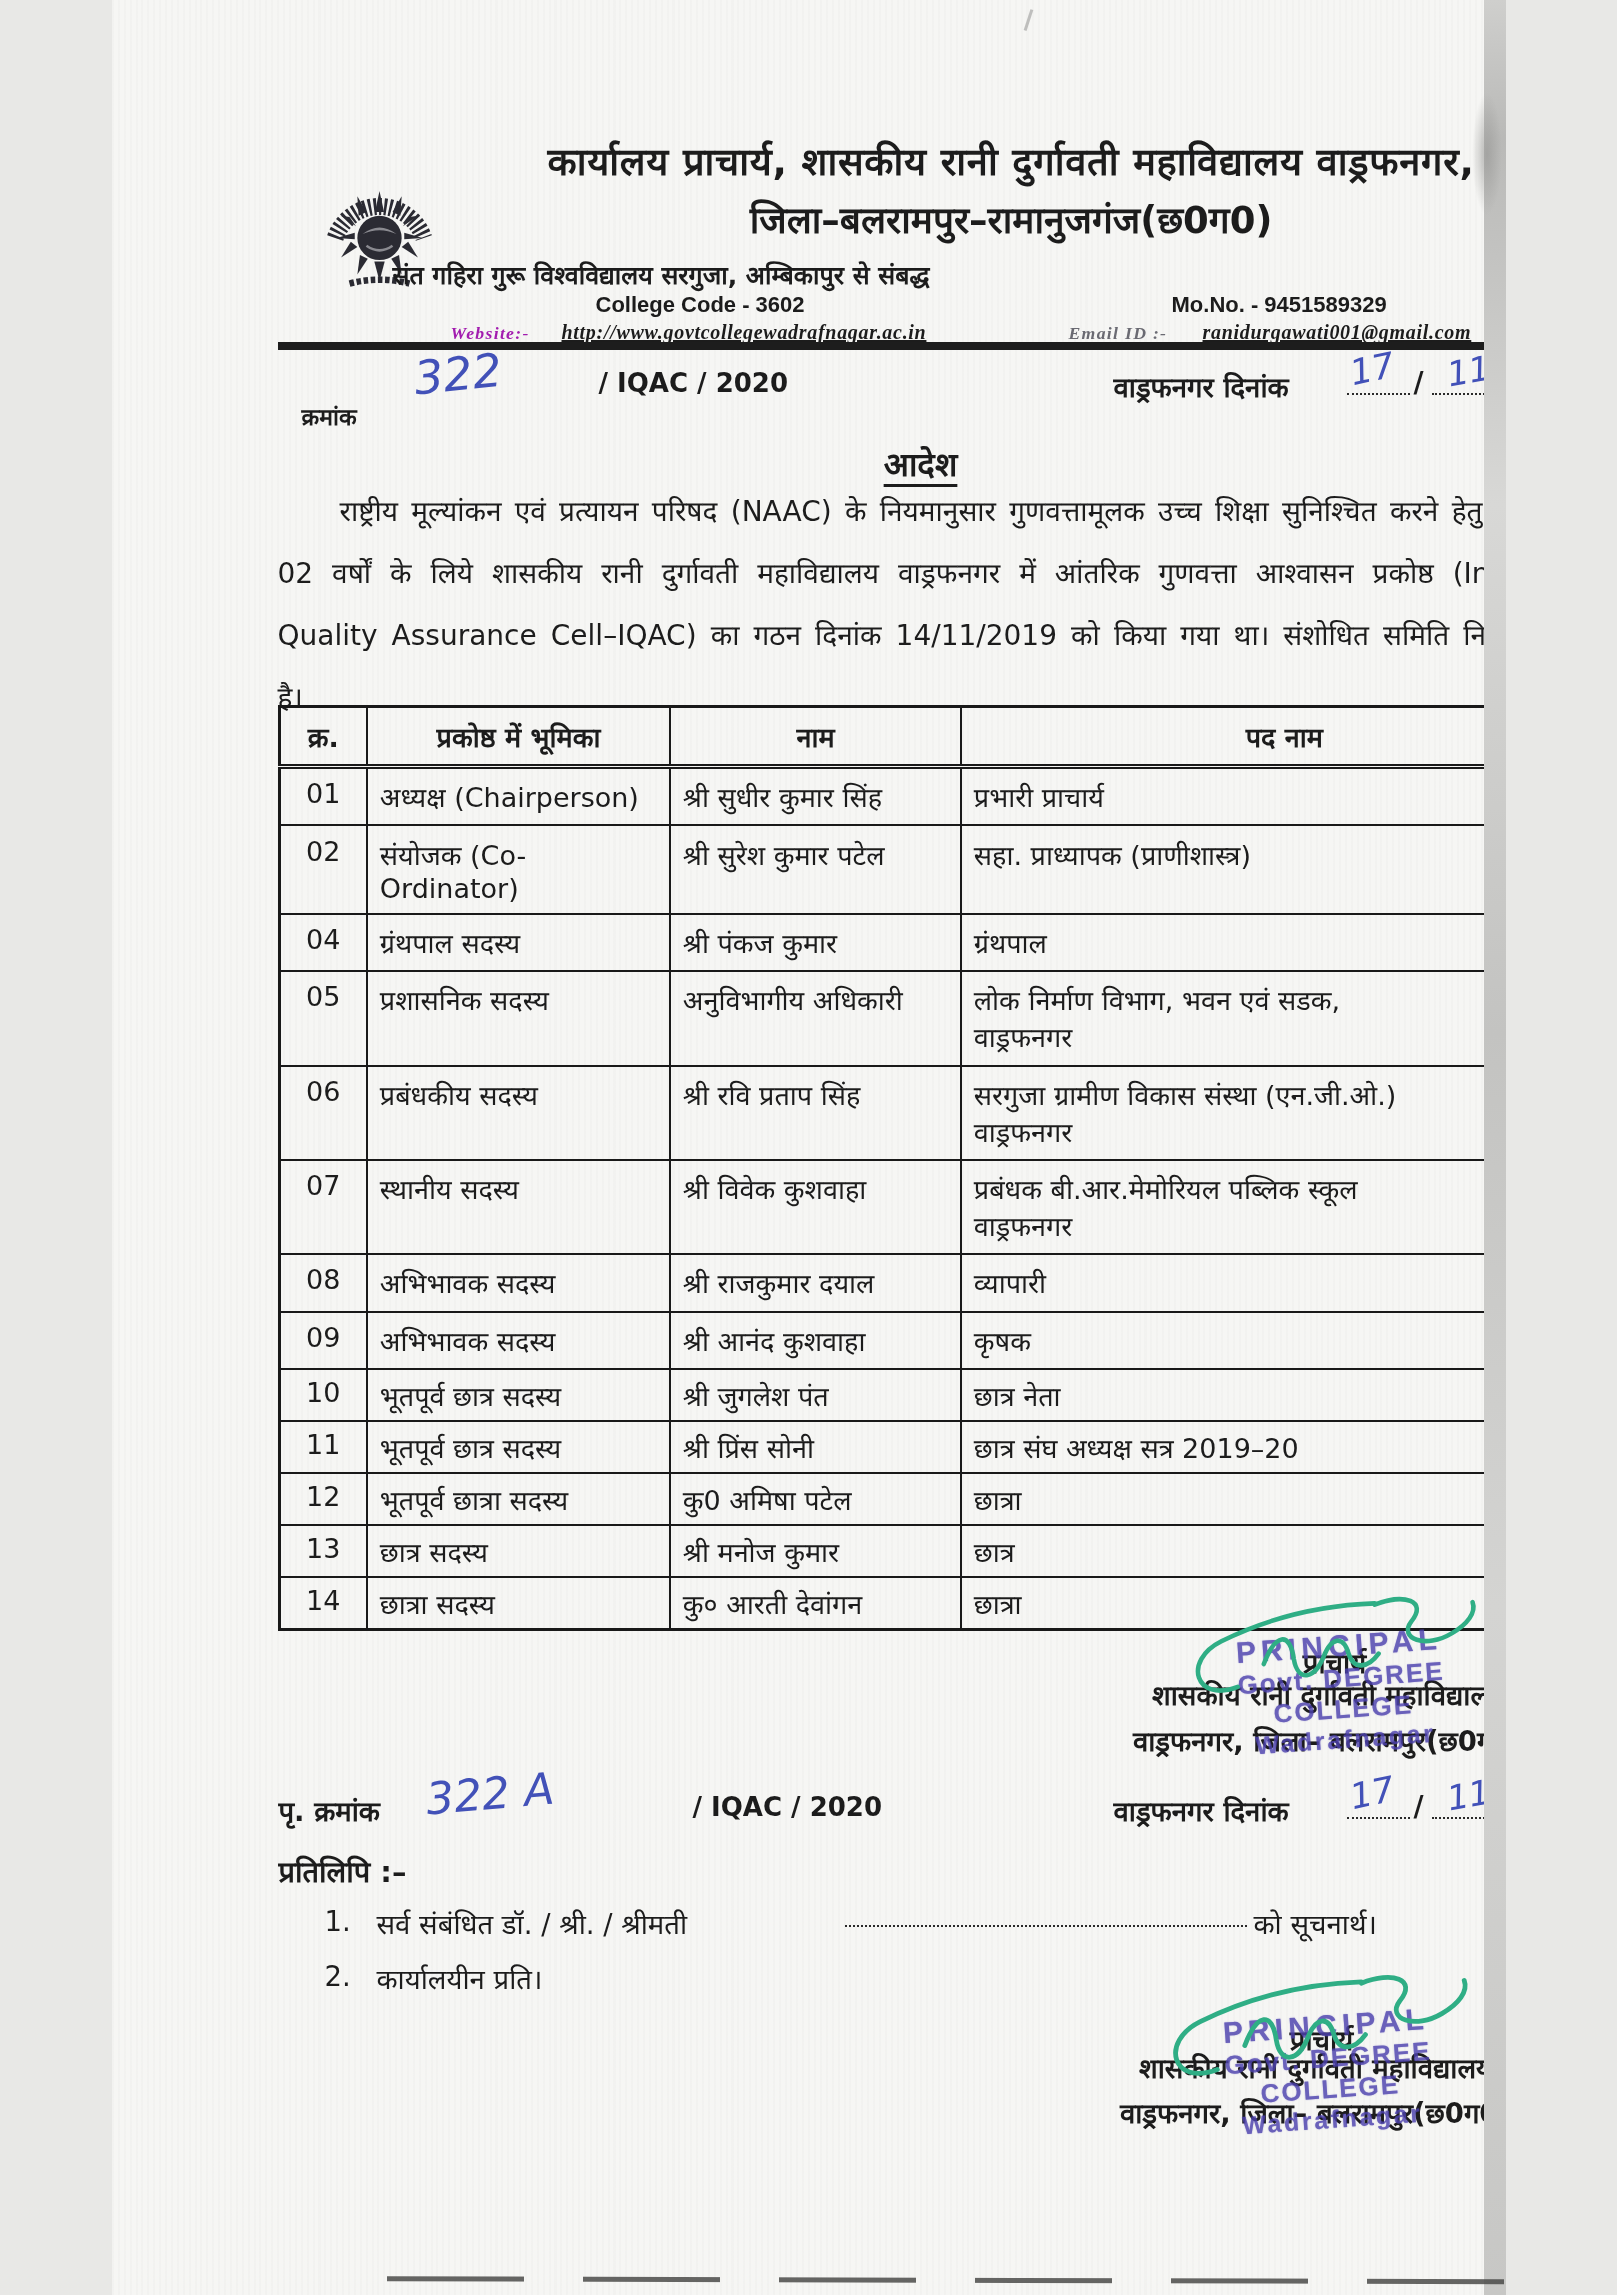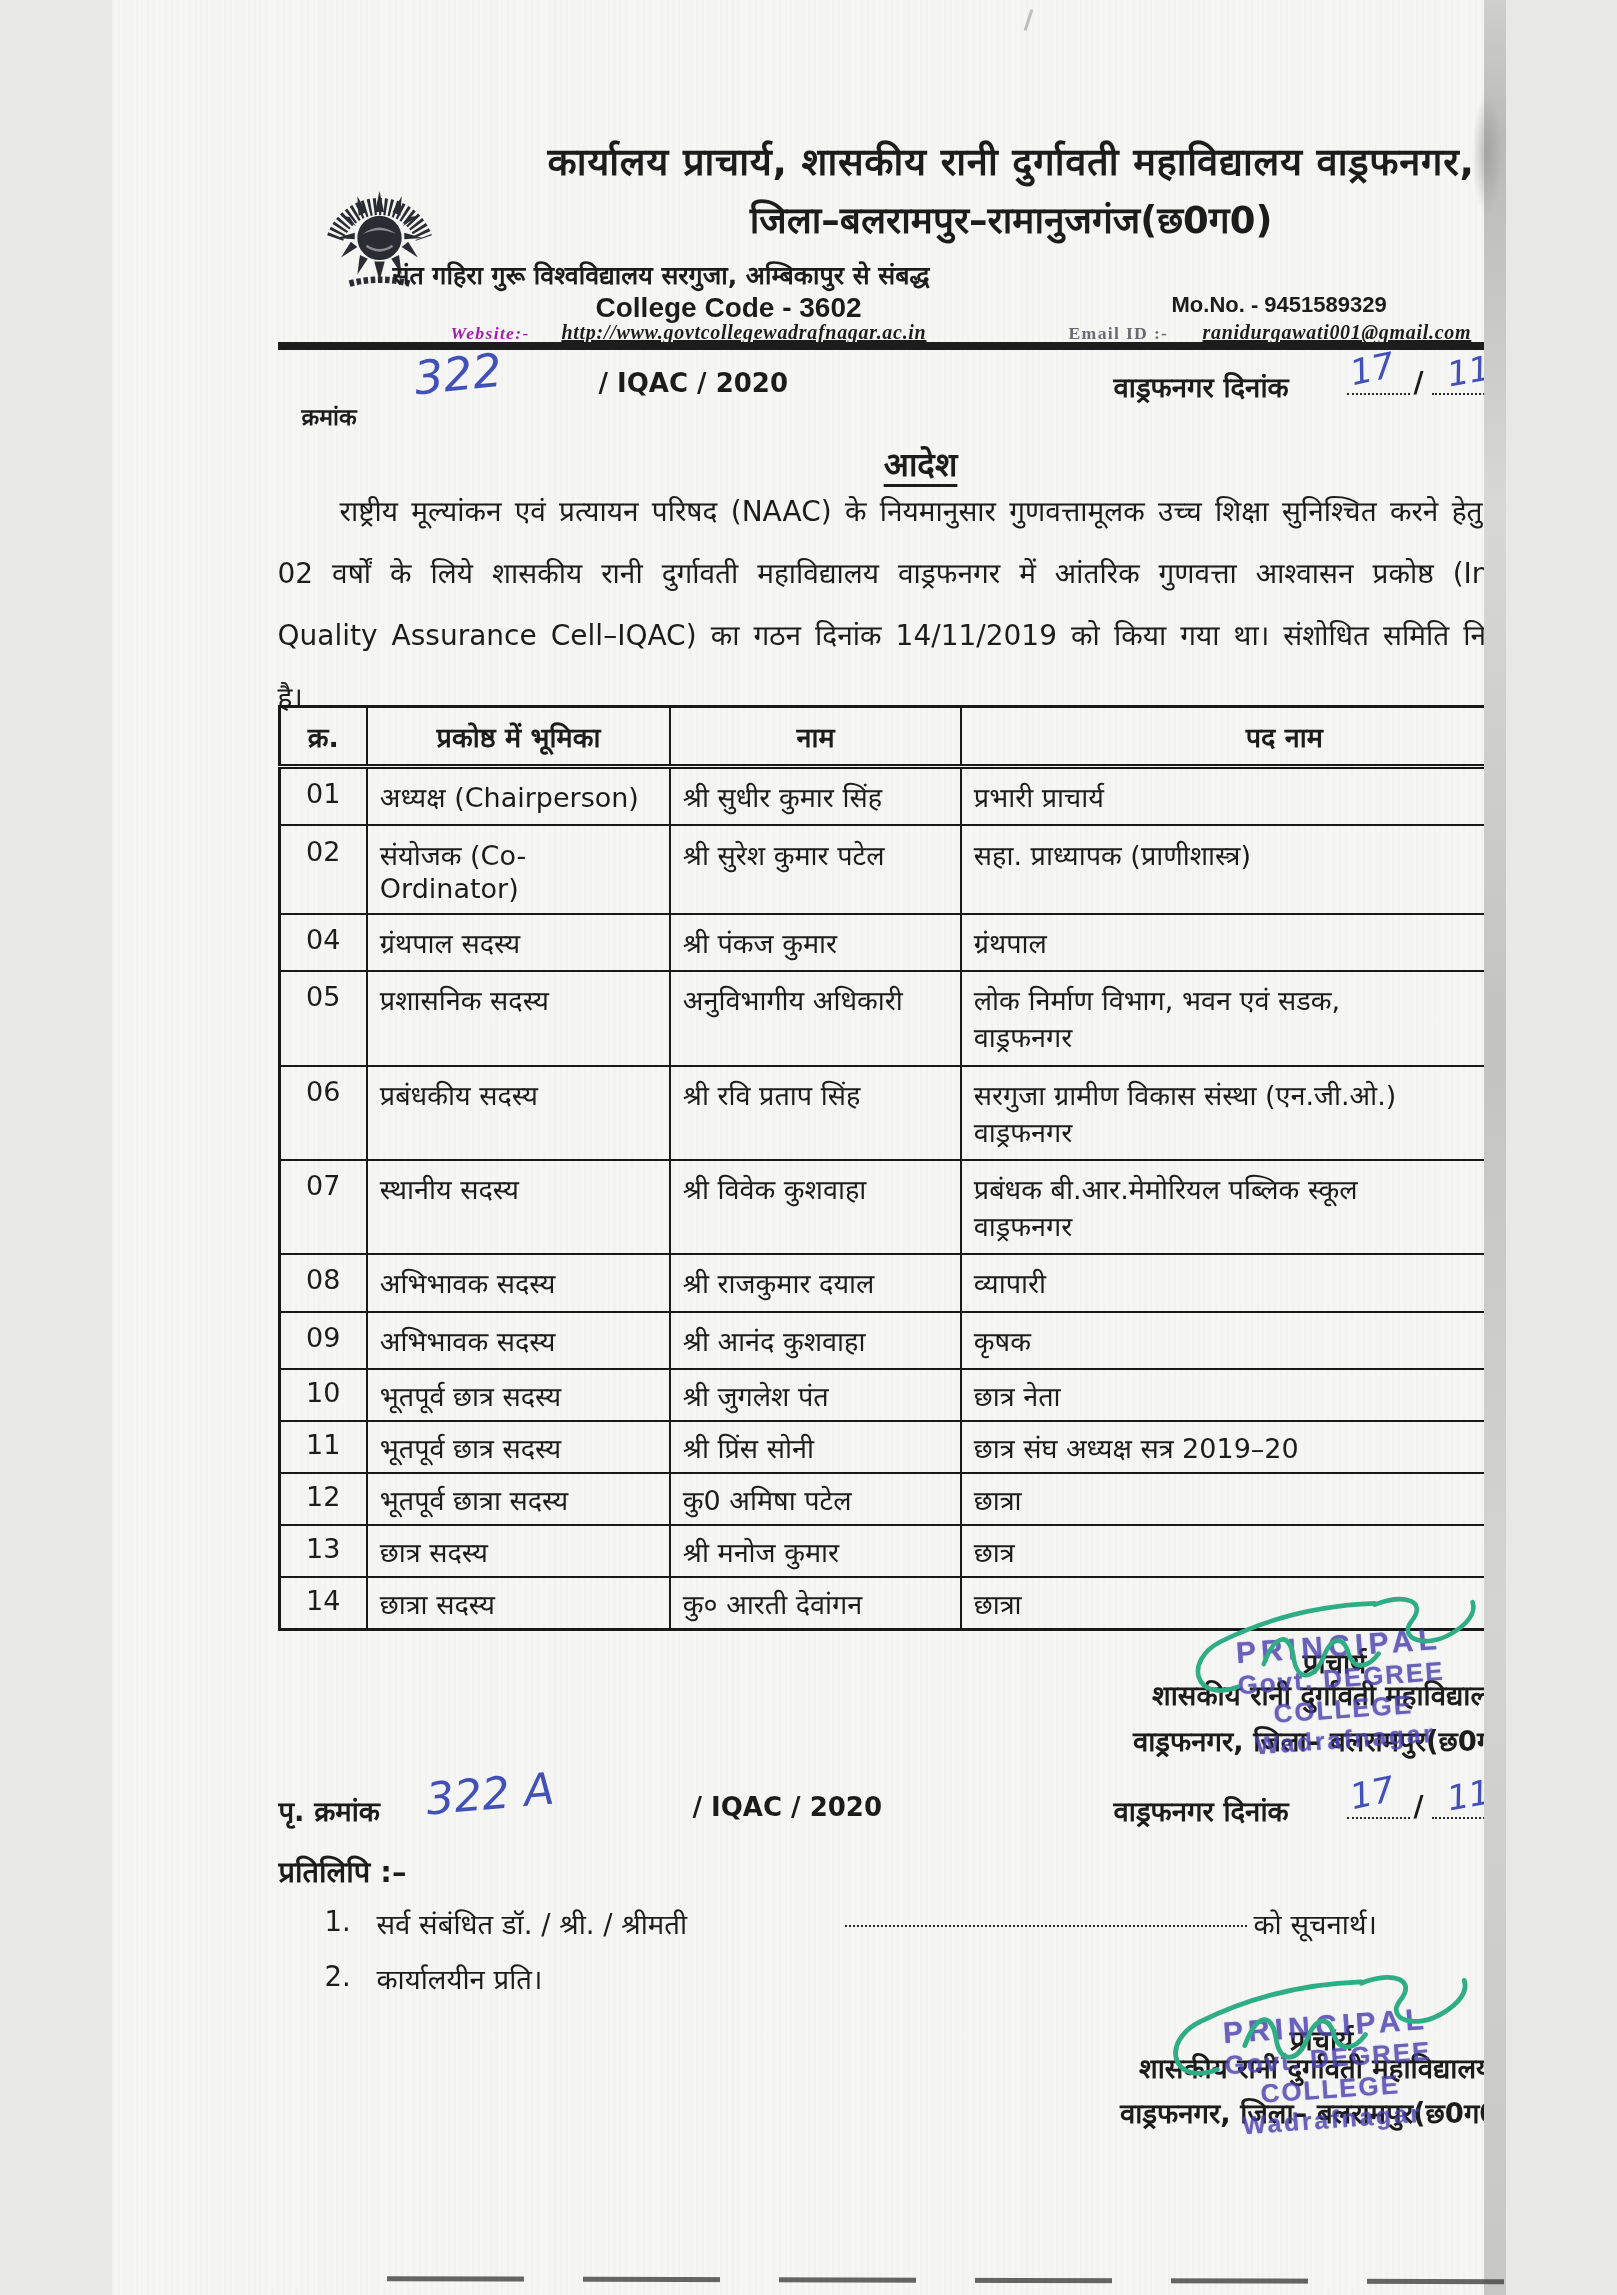--- a/index.html
+++ b/index.html
@@ -20,25 +20,25 @@
     content:"";position:absolute;inset:0;pointer-events:none;
     background:repeating-linear-gradient(90deg,rgba(0,0,0,0.015) 0 2px,transparent 2px 5.9px);
   }
   .abs{position:absolute;}
 
   
   .emblem{left:211px;top:178px;width:113px;height:116px;}
   .title1{left:281px;top:134px;width:1237px;text-align:center;font-size:38px;font-weight:bold;letter-spacing:0.7px;}
   .title2{left:281px;top:193px;width:1237px;text-align:center;font-size:37px;font-weight:bold;}
   .affil{left:281px;top:257px;width:1237px;text-align:left;font-size:25px;font-weight:bold;}
-  .code{left:484px;top:292px;font-size:28px;font-weight:bold;font-family:"Liberation Sans",sans-serif;}
+  .code{left:484px;top:292px;font-size:22px;font-weight:bold;font-family:"Liberation Sans",sans-serif;}
   .mob{left:1060px;top:292px;font-size:22px;font-weight:bold;font-family:"Liberation Sans",sans-serif;}
   .weblabel{left:339px;top:323px;font-size:17.7px;font-weight:bold;font-style:italic;color:#a21caf;font-family:Liberation Serif, serif;letter-spacing:1.3px;}
   .weburl{left:450px;top:321px;font-size:20px;font-weight:bold;font-style:italic;text-decoration:underline;font-family:"Liberation Serif",serif;letter-spacing:0.7px;}
-  .emaillabel{left:957px;top:323px;font-size:17.7px;font-weight:bold;color:#6a6a72;font-family:"Liberation Serif",serif;letter-spacing:1.3px;}
+  .emaillabel{left:957px;top:323px;font-size:17.7px;font-weight:bold;font-style:italic;color:#6a6a72;font-family:"Liberation Serif",serif;letter-spacing:1.3px;}
   .emailurl{left:1091px;top:321px;font-size:20px;font-weight:bold;font-style:italic;text-decoration:underline;font-family:"Liberation Serif",serif;letter-spacing:0.7px;}
   .ruledouble{left:166px;top:342px;width:1303px;height:7.9px;border-top:6.5px solid #1d1d1d;border-bottom:2.6px solid #1d1d1d;}
 
   
   .refrow{left:0;top:361px;width:1618px;height:79px;}
   .ref-label{left:190px;top:6.5px;font-size:23px;font-weight:bold;margin-top:32px;}
   .ref-num{left:302px;top:-14.4px;font-size:46px;transform:rotate(-6deg);}
   .ref-suffix{left:487px;top:6.5px;font-size:26px;font-weight:bold;}
   .pd-label{left:1002px;top:6.5px;font-size:27.5px;font-weight:bold;}
   .dotline{display:inline-block;border-bottom:2.6px dotted #2a2a2a;height:26px;position:absolute;}

